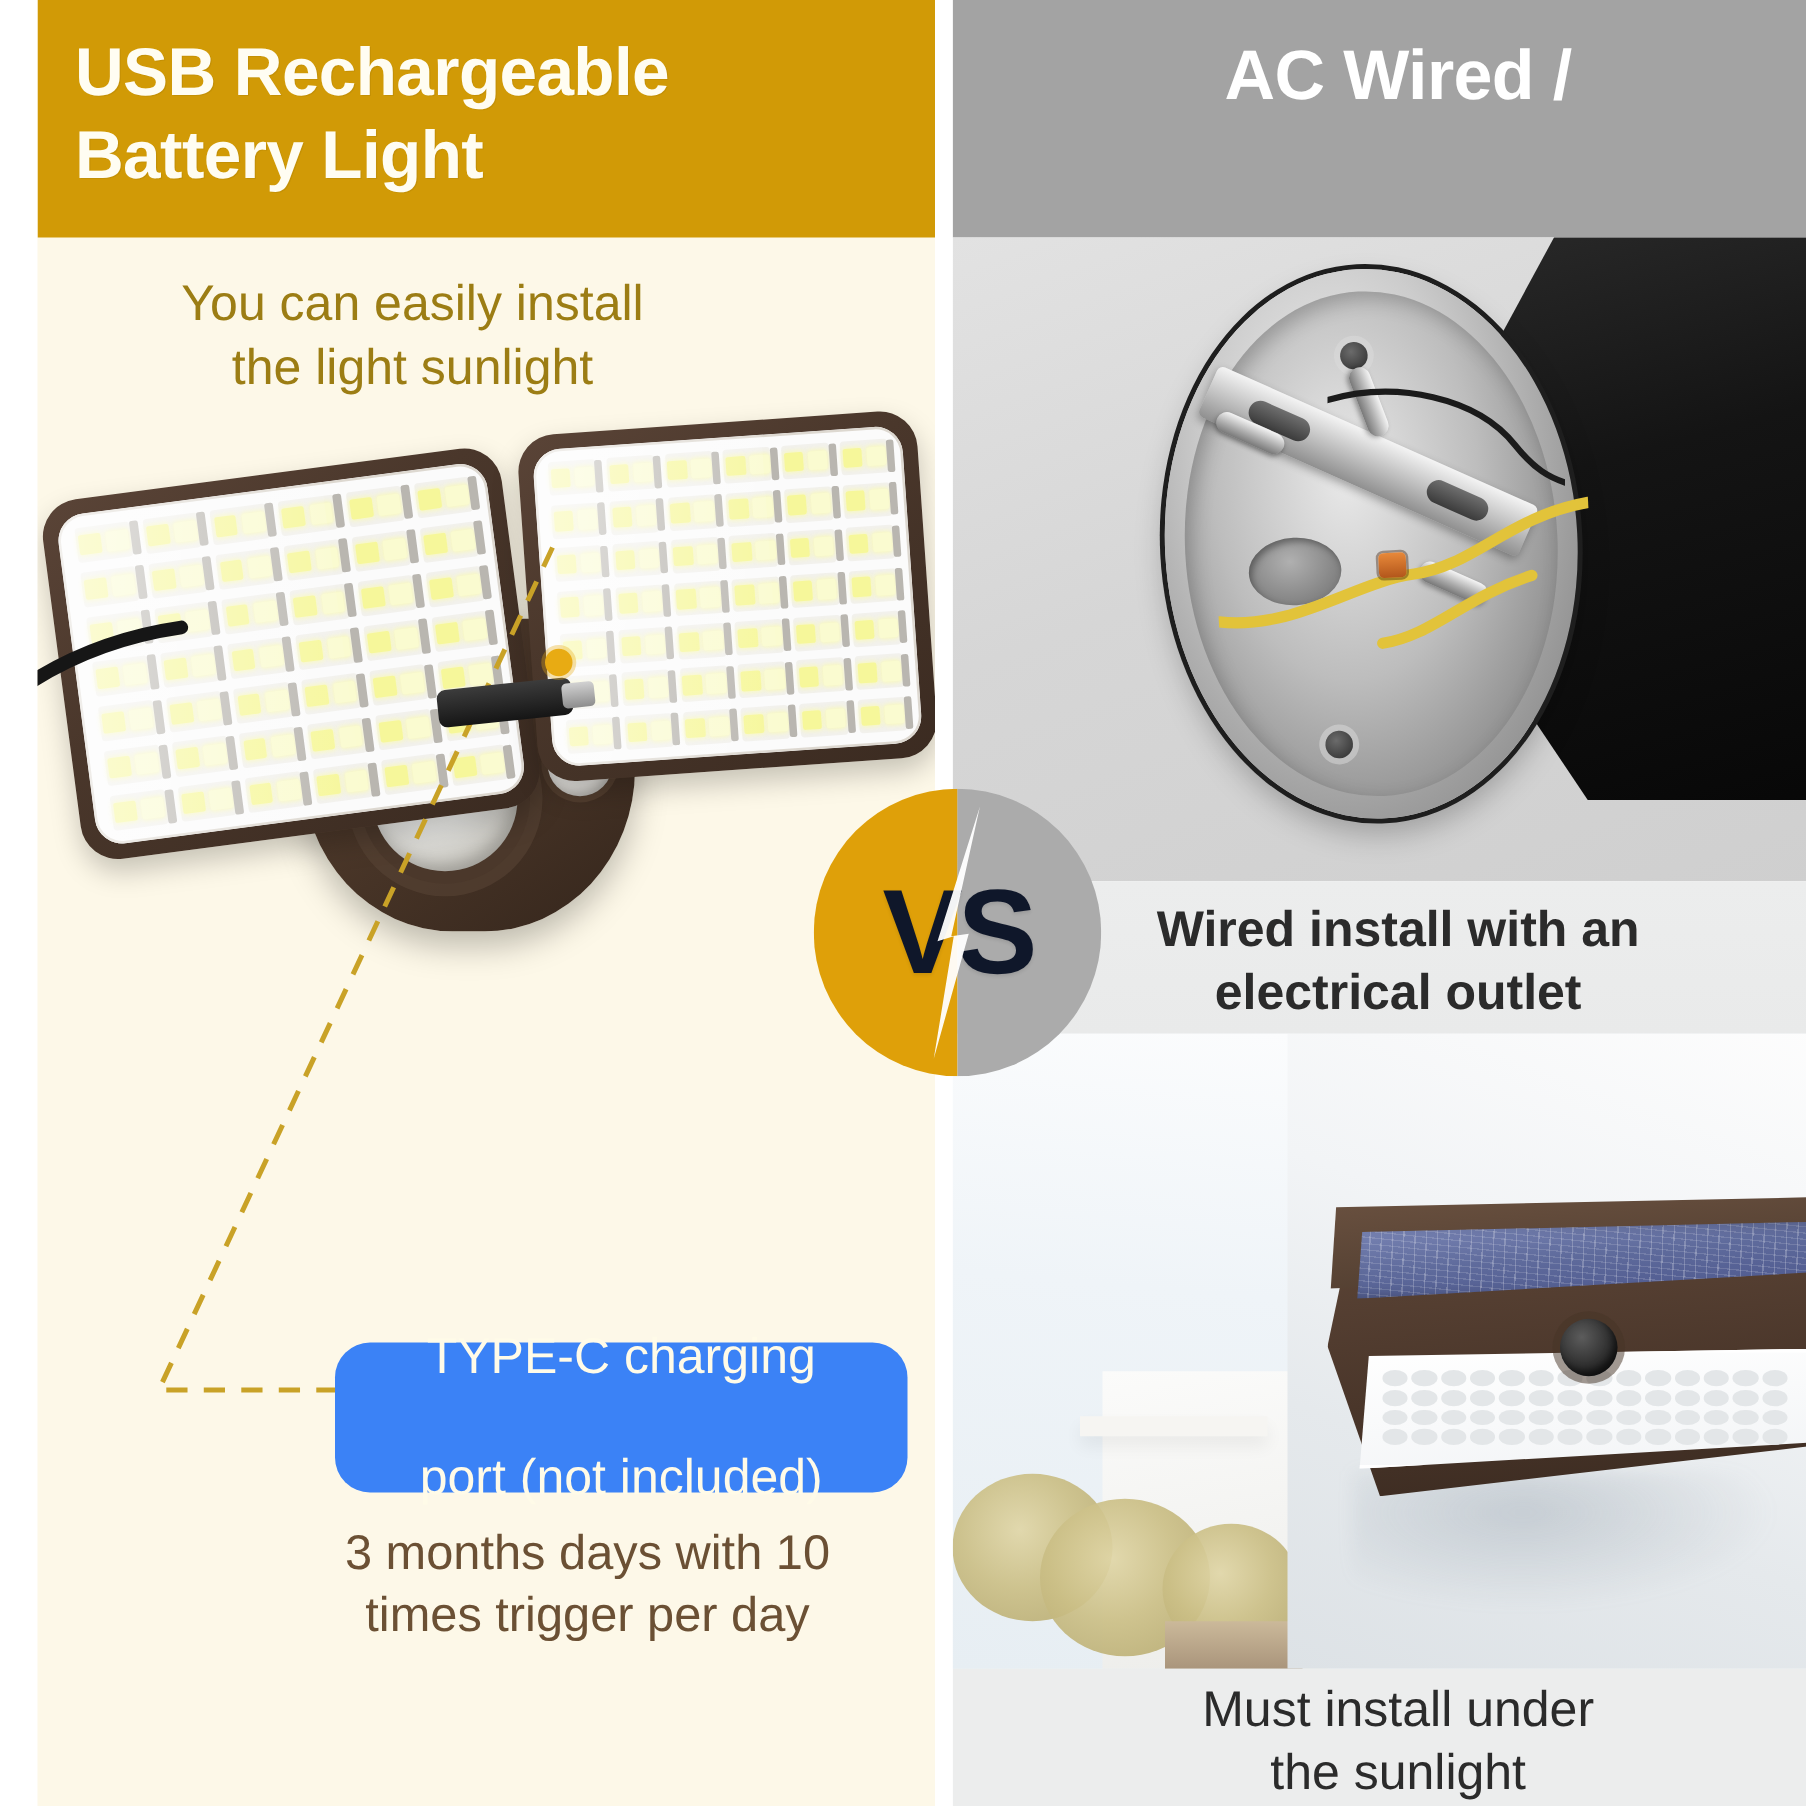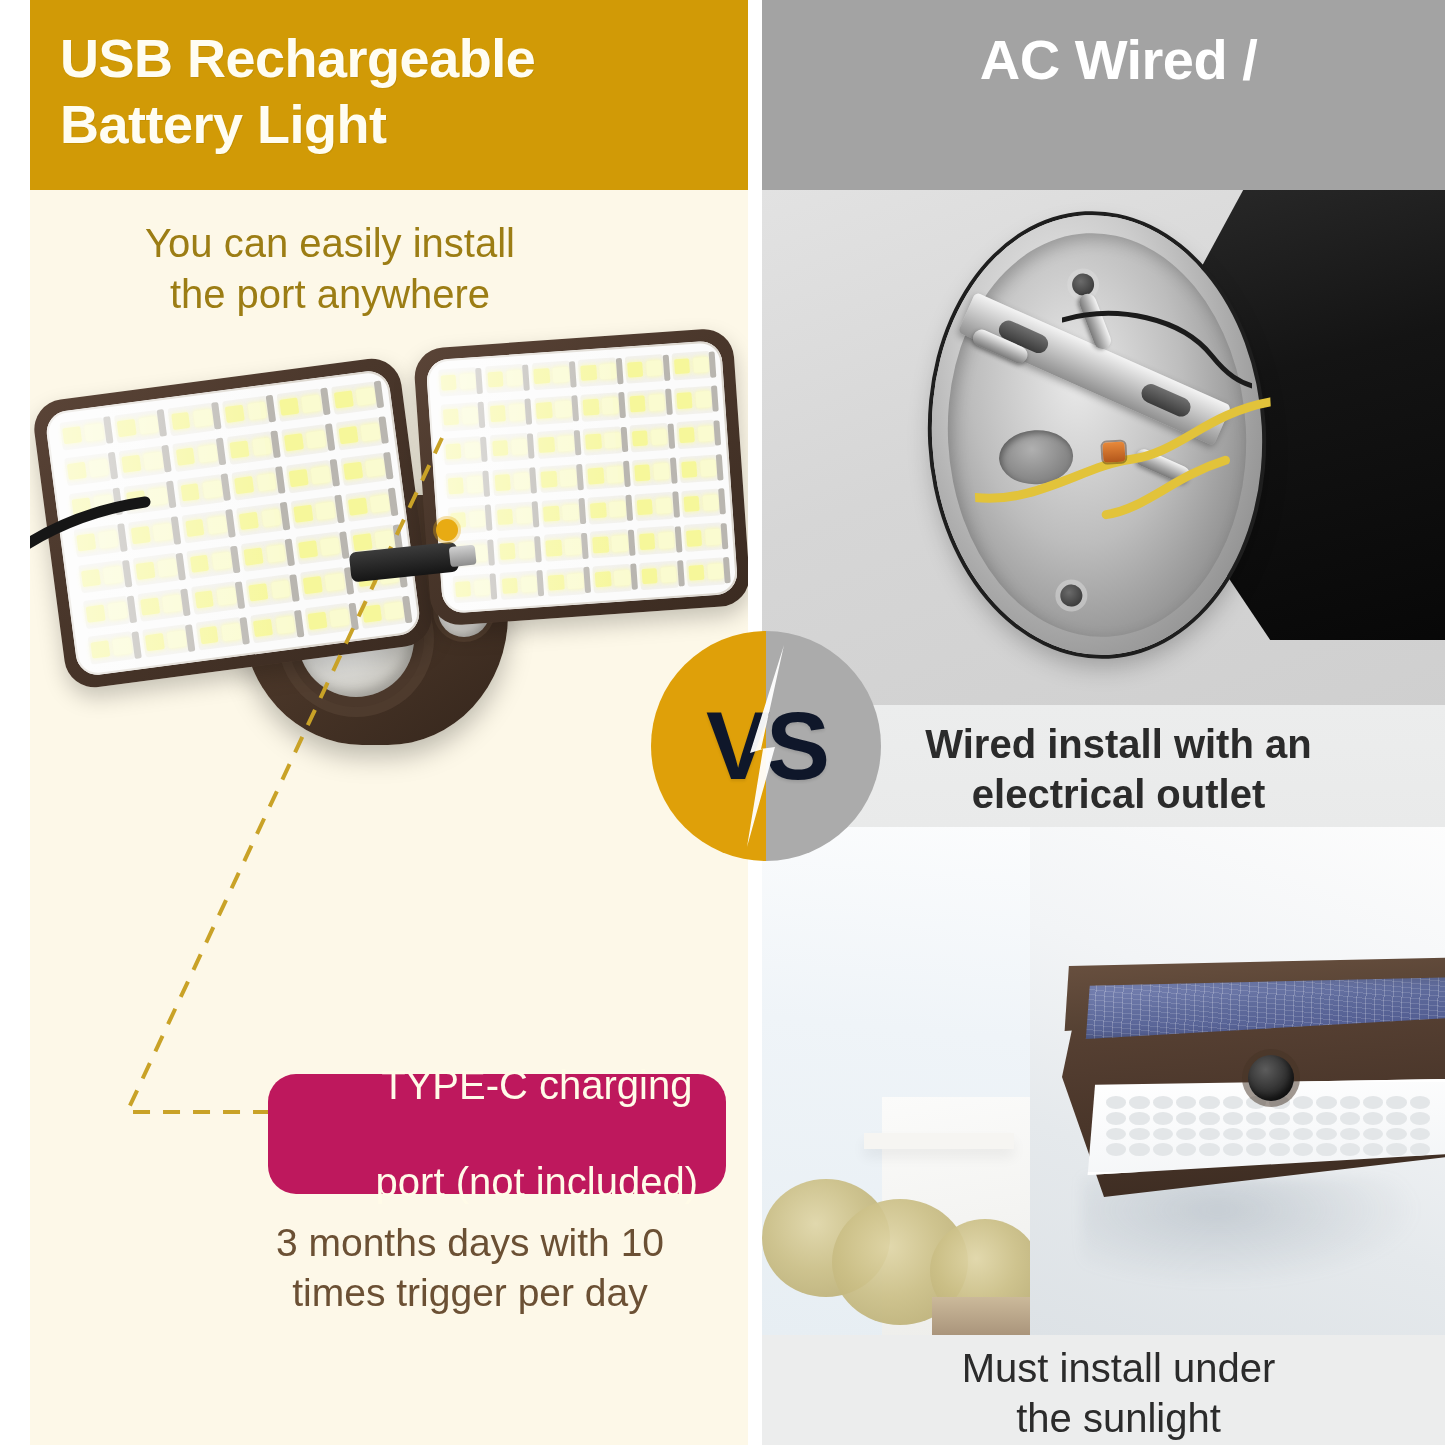--- a/index.html
+++ b/index.html
@@ -143,23 +143,23 @@
   .usb-dot {
     position: absolute; left: 194px; top: 24px; width: 22px; height: 22px;
     border-radius: 50%; background: #e8ab13; z-index: 7;
     box-shadow: 0 0 0 3px rgba(232,171,19,0.35);
   }
   .leader { position: absolute; left: 0; top: 330px; width: 718px; height: 830px; z-index: 3; }
 
   .badge {
     position: absolute; left: 238px; top: 1074px;
     width: 458px; height: 120px;
-    background: #be185d;
+    background: #3b82f6;
     border-radius: 28px;
-    display: flex; align-items: center; justify-content: flex-end;
+    display: flex; align-items: center; justify-content: center;
     z-index: 8;
   }
   .badge span {
     display: block; text-align: center;
     color: #fffbe8; font-size: 40px; line-height: 1.22;
     padding: 0 14px;
   }
   .footnote-left {
     position: absolute; left: 160px; top: 1218px;
     width: 560px; text-align: center;
@@ -406,21 +406,21 @@
 
     <div class="header-left">
       <div class="htxt">
         <div>USB Rechargeable</div>
         <div>Battery Light</div>
       </div>
     </div>
 
     <div class="subtext-left">
       <div>You can easily install</div>
-      <div>the port anywhere</div>
+      <div>the light sunlight</div>
     </div>
 
     <div class="product">
 
       <div class="housing">
         <div class="neck"></div>
         <div class="pir"></div>
         <div class="lightsensor"></div>
         <div class="brandmark"></div>
         <div class="usb-plug"></div>

